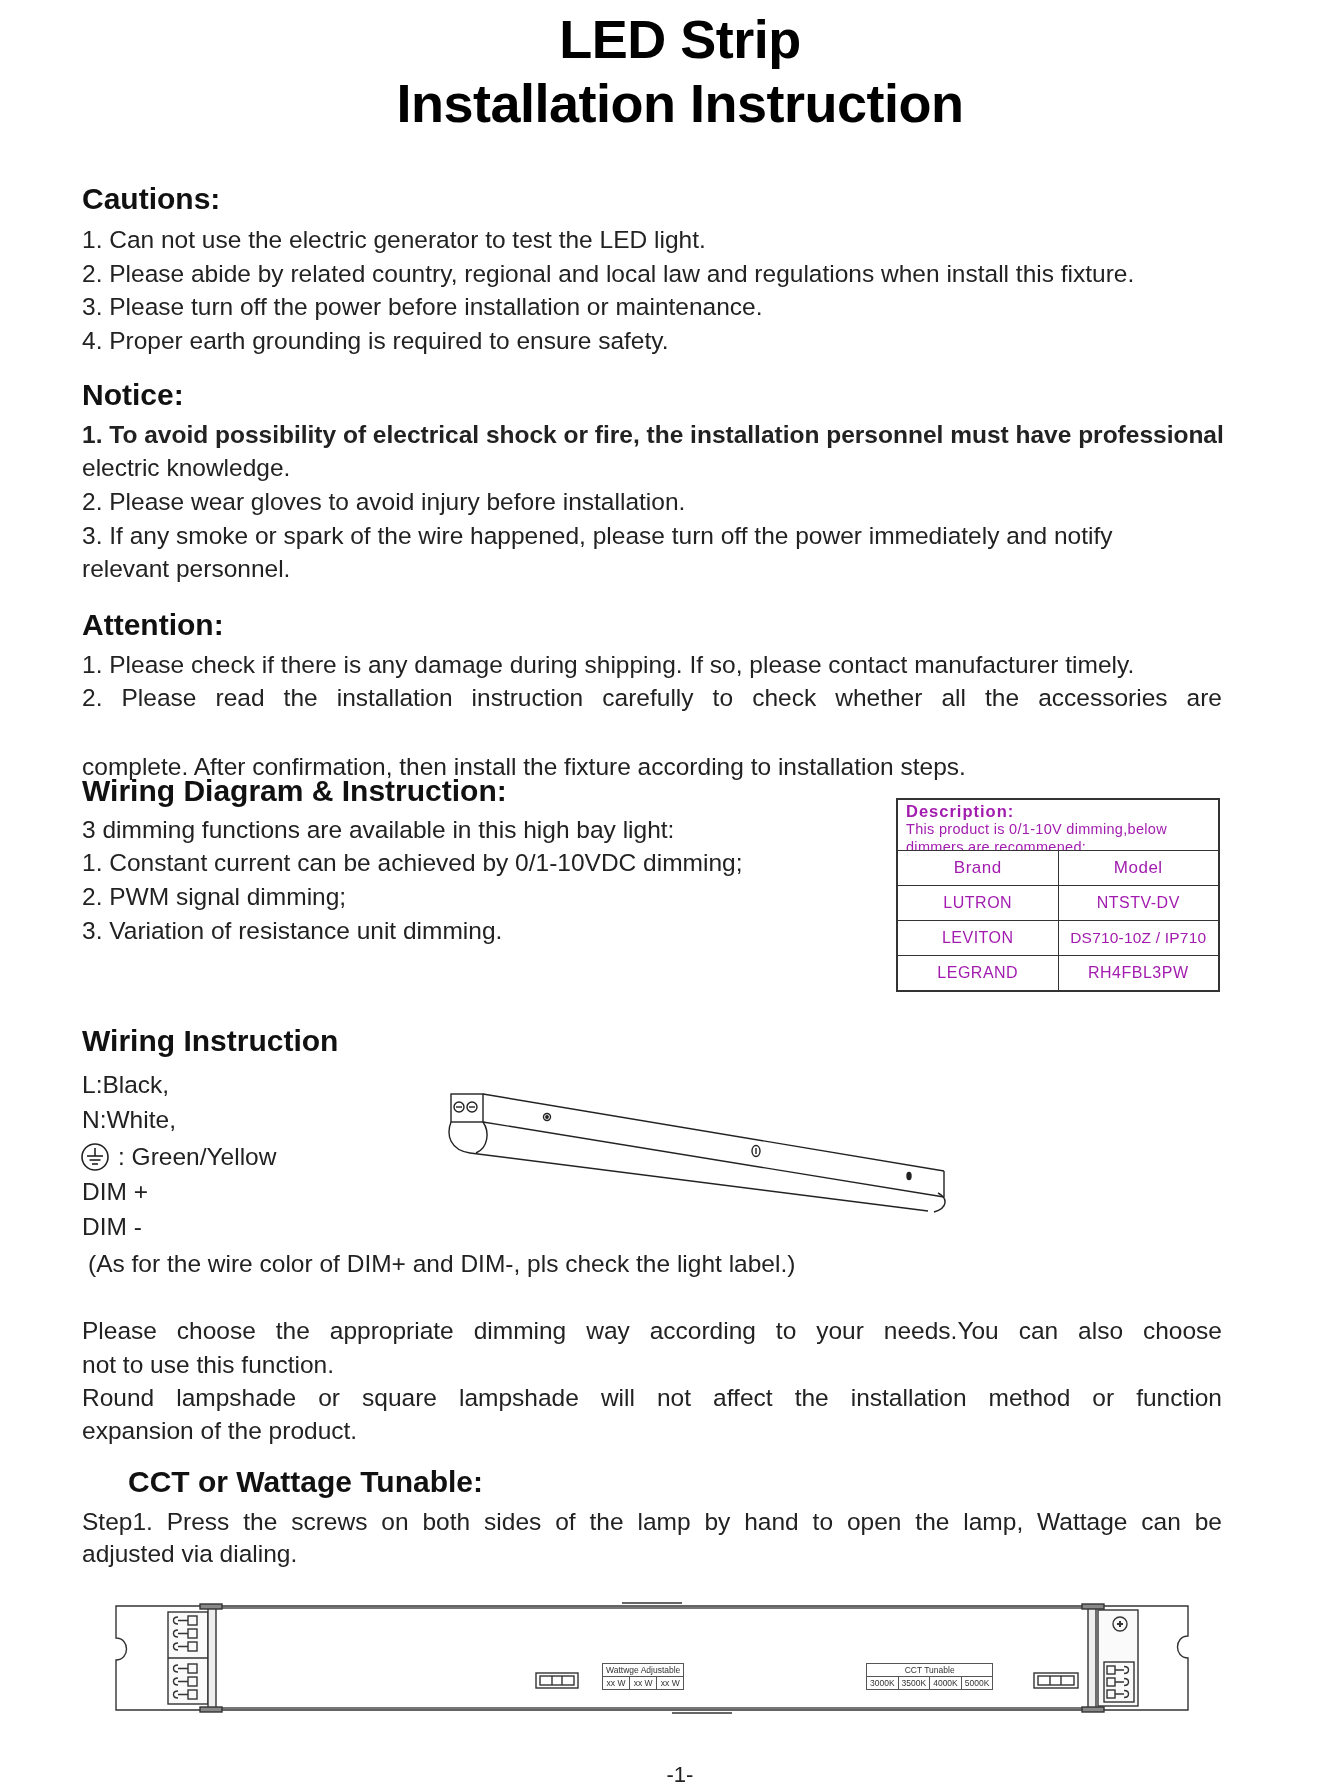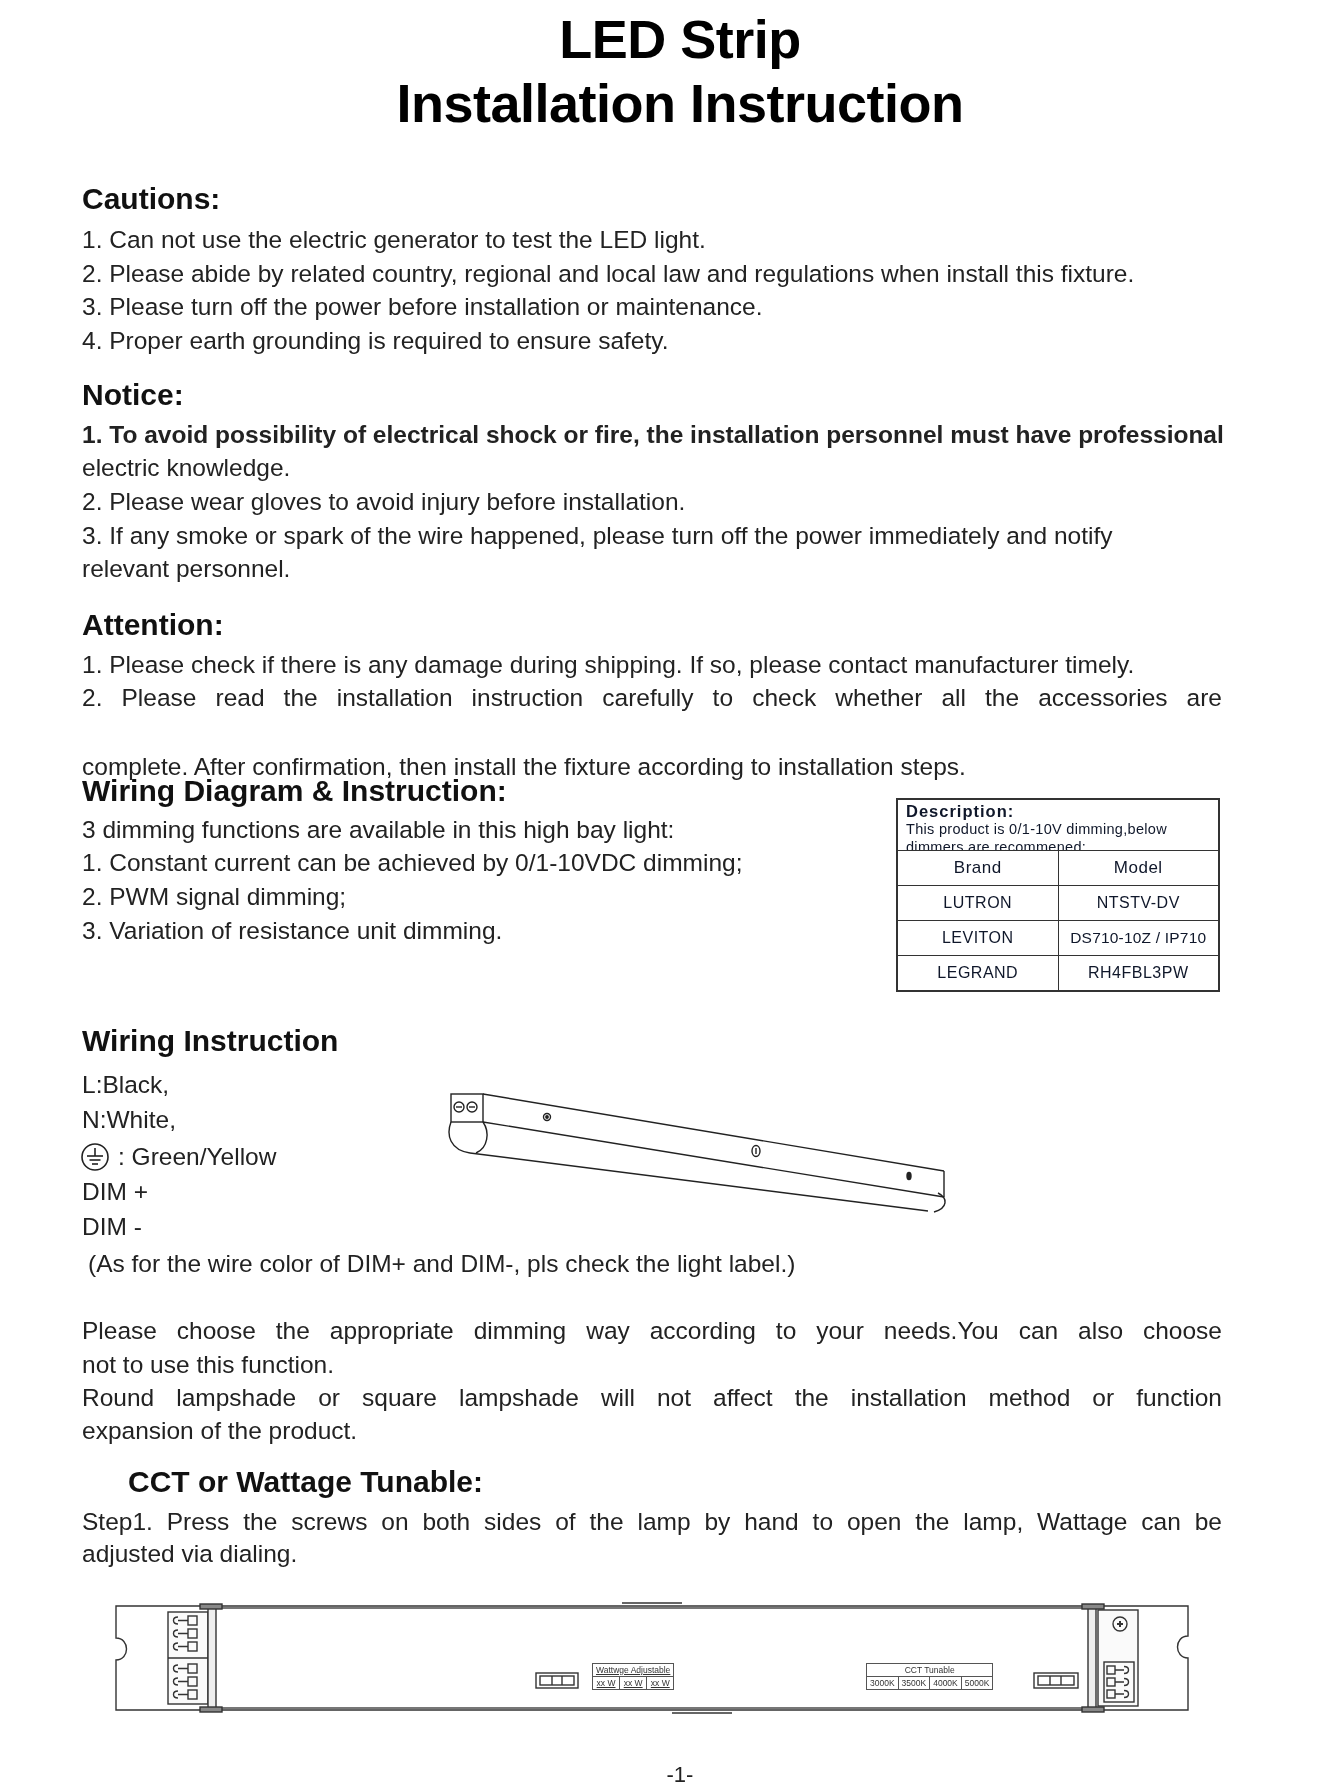--- a/index.html
+++ b/index.html
@@ -4,21 +4,21 @@
 <style>
   html, body { margin: 0; padding: 0; background: #ffffff; }
   body { width: 1320px; height: 1786px; position: relative; overflow: hidden;
          font-family: "Liberation Sans", sans-serif; color: #1a1a1a; }
   .abs { position: absolute; }
   .title { left: 0; width: 1360px; text-align: center; font-weight: bold; font-size: 54px; color: #000; letter-spacing: -0.5px; }
   .h2 { left: 82px; font-weight: bold; font-size: 30px; color: #111; }
   .line { left: 82px; font-size: 24.5px; color: #222; white-space: nowrap; }
   .just { left: 82px; width: 1140px; font-size: 24.5px; color: #222; text-align: justify; text-align-last: justify; white-space: nowrap; }
   .dtable { left: 896px; top: 798px; width: 324px; border: 2px solid #333; border-collapse: collapse; }
-  .dtable td { border: 1.5px solid #333; height: 34px; text-align: center; font-size: 16px; letter-spacing: 0.5px; color: #0f172a; padding: 0; }
+  .dtable td { border: 1.5px solid #333; height: 34px; text-align: center; font-size: 16px; letter-spacing: 0.5px; color: #a21caf; padding: 0; }
   .dtable .desc { text-align: left; height: auto; padding: 2px 8px 0 8px; vertical-align: top; }
   .dtable .desc-title { font-weight: bold; font-size: 16.5px; letter-spacing: 1px; display: block; line-height: 18px; }
   .dtable .desc-body { font-size: 14.5px; display: block; line-height: 18px; letter-spacing: 0.3px; }
   .dtable .hdr td { font-size: 17px; text-align: center; }
   .sw-table { border-collapse: collapse; font-size: 8.5px; color: #333; }
   .sw-table td { border: 1px solid #555; text-align: center; padding: 0 3px; height: 12px; line-height: 12px; white-space: nowrap; }
   .page-num { left: 0; width: 1360px; text-align: center; font-size: 22px; color: #222; }
 </style>
 </head>
 <body>
@@ -187,21 +187,21 @@
       <line x1="440" y1="76" x2="440" y2="85"></line>
         <line x1="450" y1="76" x2="450" y2="85"></line>
 
       <rect x="922" y="73" width="44" height="15"></rect>
       <rect x="926" y="76" width="36" height="9"></rect>
       <line x1="938" y1="76" x2="938" y2="85"></line>
         <line x1="949" y1="76" x2="949" y2="85"></line>
     </g>
   </svg>
 
-  <table class="sw-table" style="position:absolute;left:480px;top:63px;text-decoration:underline;">
+  <table class="sw-table" style="position:absolute;left:490px;top:63px;">
     <tbody>
         <tr>
           <td colspan="3">Wattwge Adjustable</td>
         </tr>
     <tr>
       <td>xx W</td>
       <td>xx W</td>
       <td>xx W</td>
     </tr>
   </tbody>

